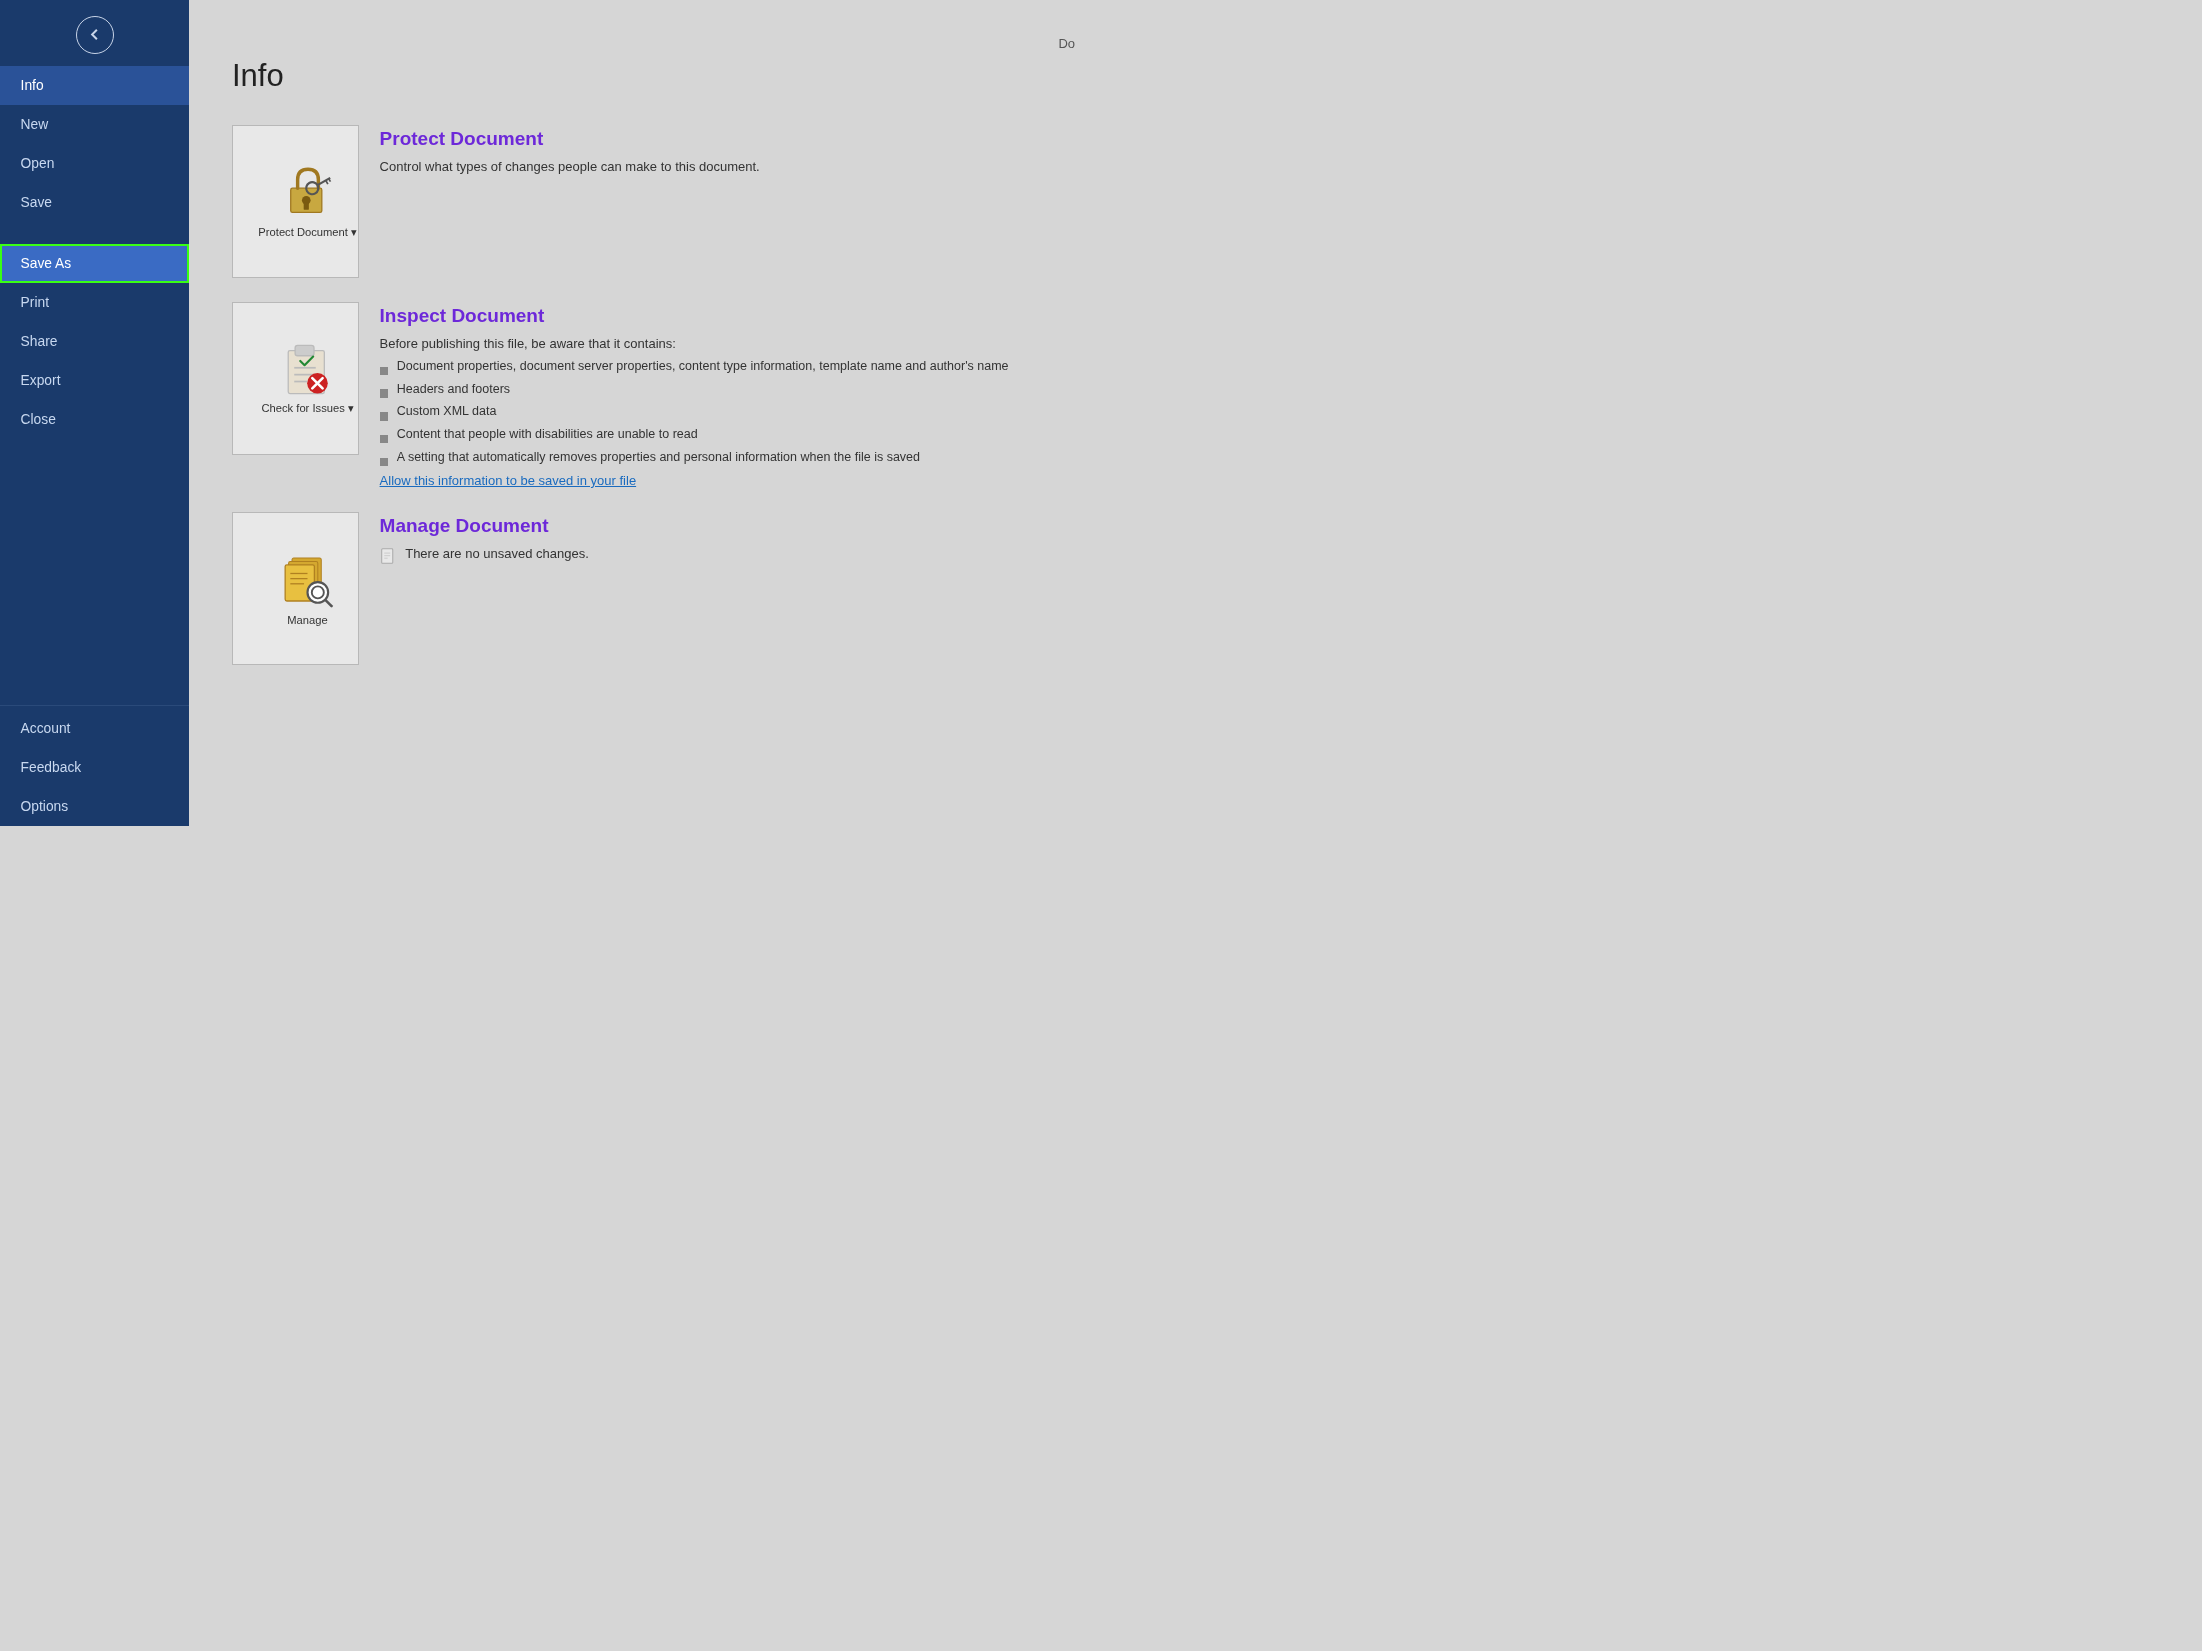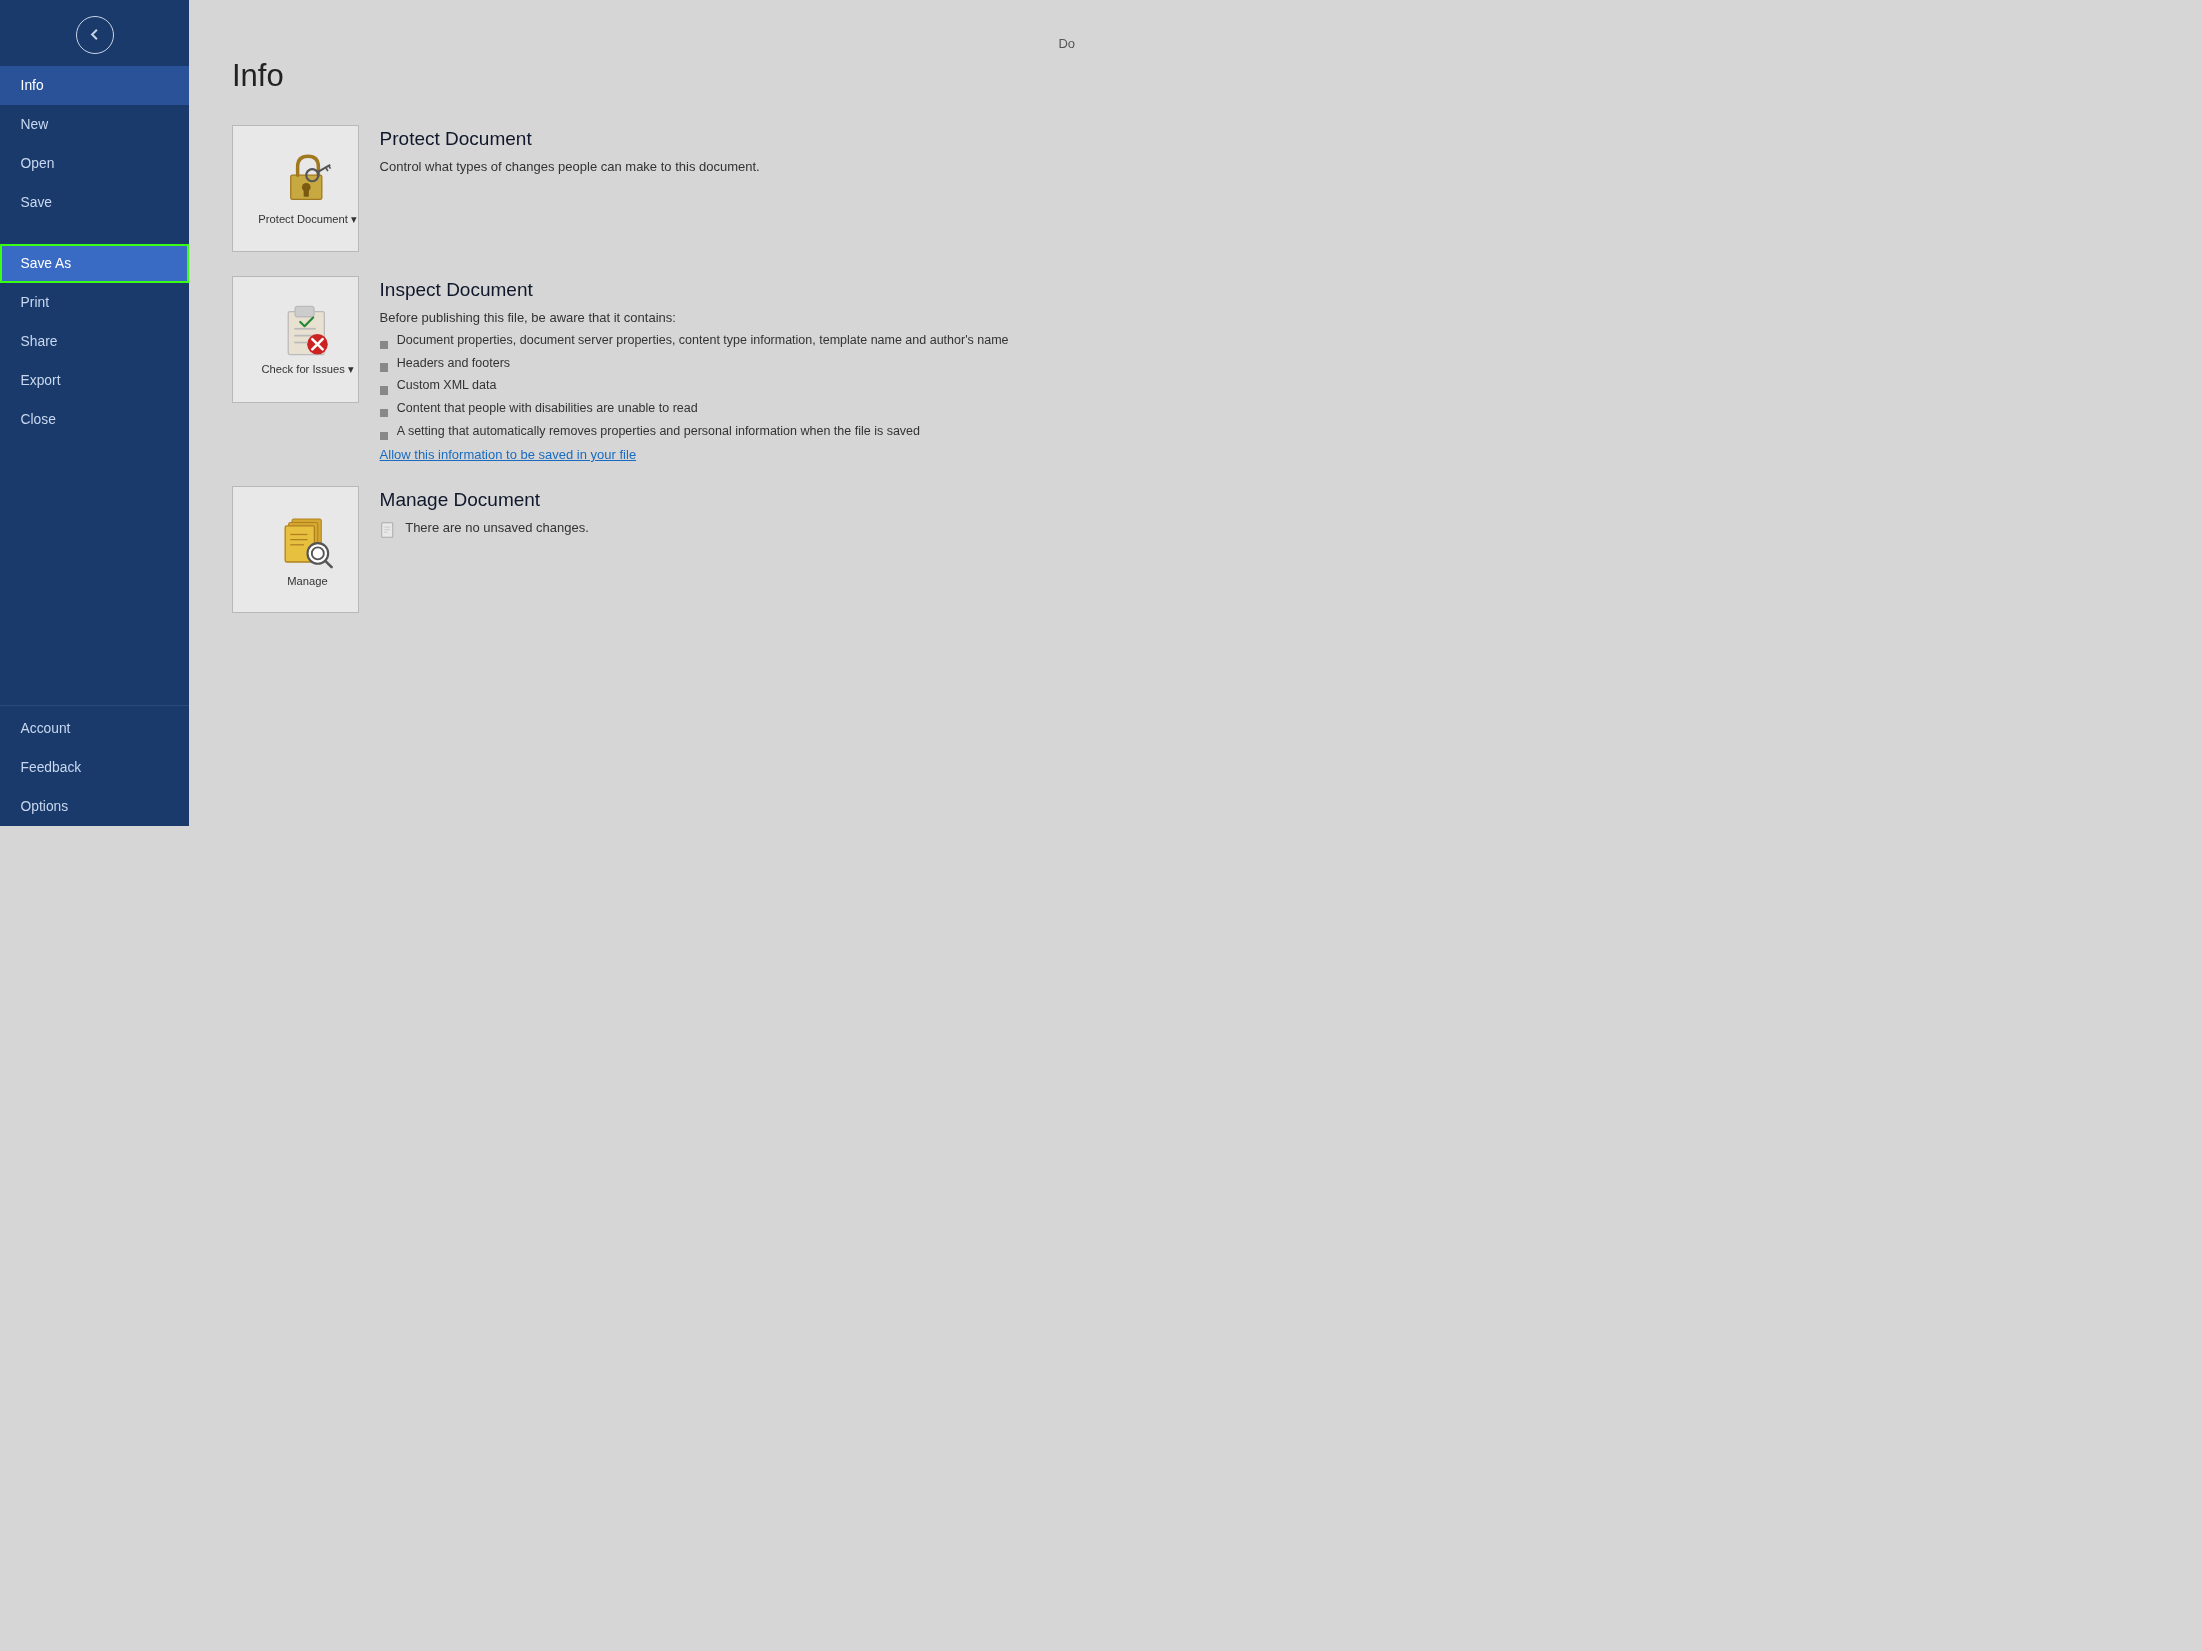--- a/index.html
+++ b/index.html
@@ -115,21 +115,21 @@
       display: flex;
       align-items: flex-start;
       background: #d6d6d6;
       margin-bottom: 24px;
       gap: 20.6px;
     }
 
     .card-icon-box {
       width: 127px;
       min-width: 127px;
-      height: 127px;
+      height: 153px;
       border: 0.9px solid #b8b8b8;
       background: #e8e8e8;
       display: flex;
       flex-direction: column;
       align-items: center;
       justify-content: center;
       cursor: pointer;
       gap: 5.2px;
       padding-left: 24px;
     }
@@ -140,22 +140,22 @@
       text-align: center;
     }
 
     .card-content {
       flex: 1;
       padding-top: 3.4px;
     }
 
     .card-title {
       font-size: 19px;
-      font-weight: 400;
-      color: #0f172a;
+      font-weight: 700;
+      color: #6d28d9;
       margin-bottom: 8.6px;
     }
 
     .card-desc {
       font-size: 13px;
       color: #333;
       margin-bottom: 6.9px;
     }
 
     .card-list {

